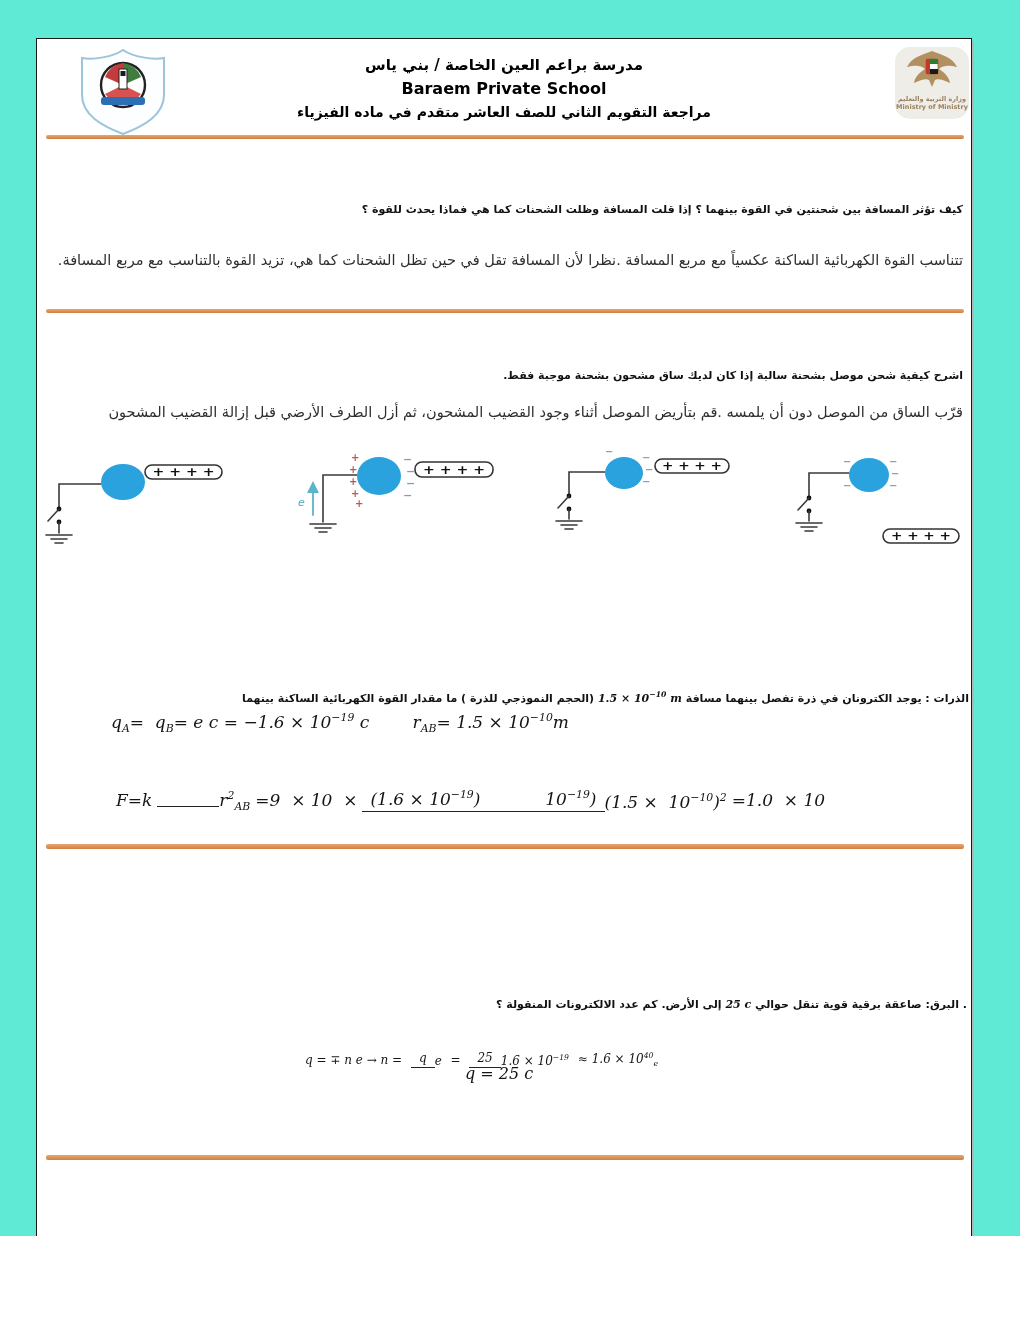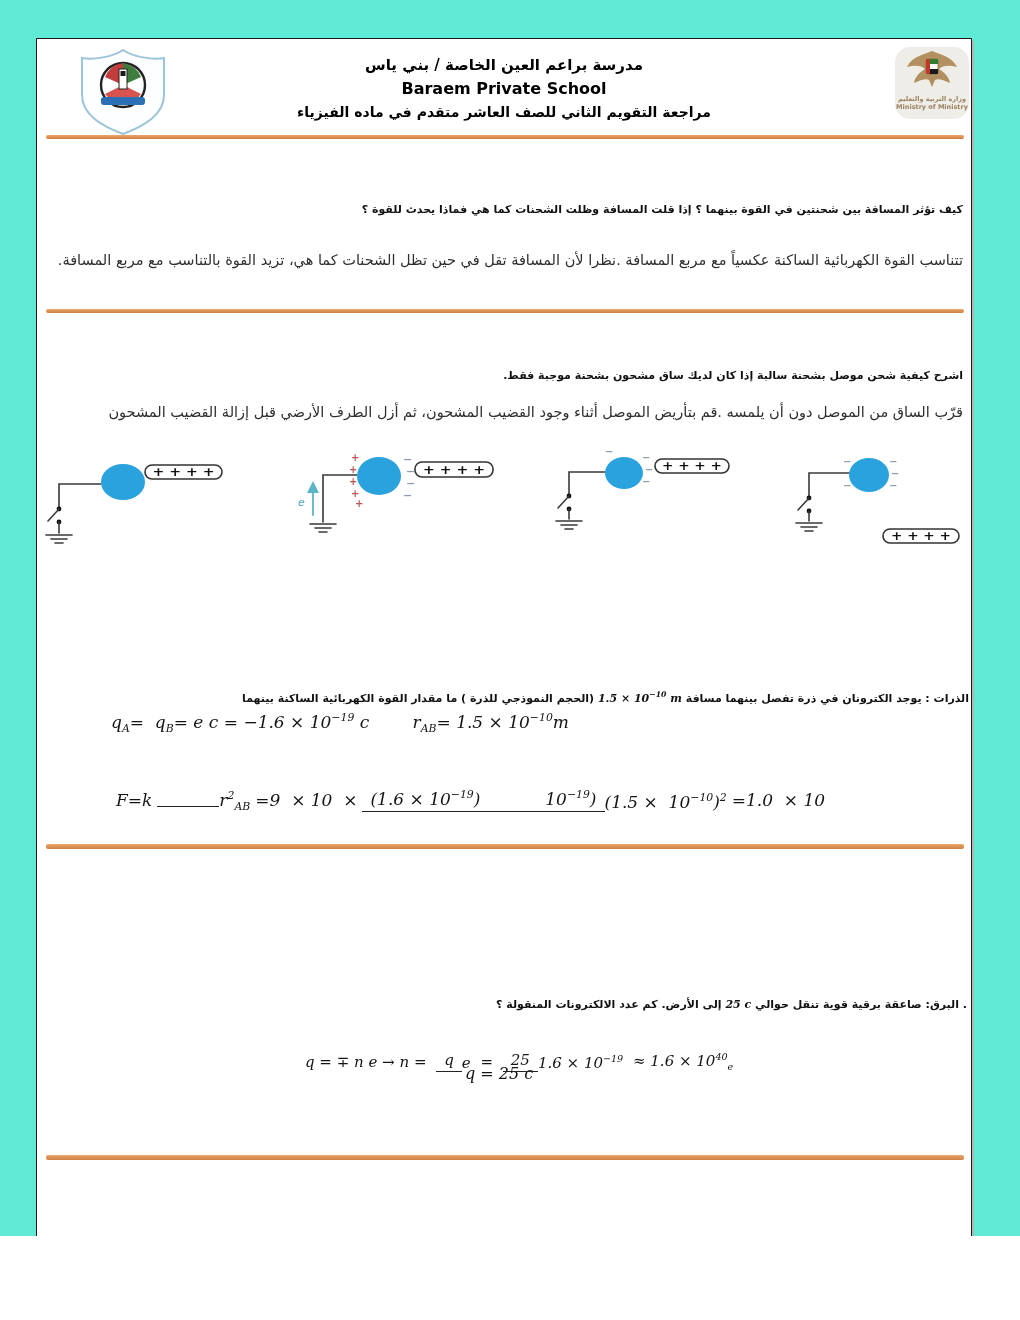--- a/index.html
+++ b/index.html
@@ -206,21 +206,21 @@
     <div class="divider" style="top:805px;height:5px;"></div>
 
     <div class="q" style="top:953px;right:4px;margin-left:16px;">
       <span>. البرق: صاعقة برقية قوية تنقل حوالي </span><span class="q-math"><span>25 c</span></span><span> إلى الأرض. كم عدد الالكترونات المنقولة ؟</span>
     </div>
 
     <div class="mathline" style="top:1025px;left:428px;font-size:16px;">
       <span><span>q = 25 c</span></span>
     </div>
 
-    <div class="mathline" style="top:1012px;left:268px;font-size:15px;">
+    <div class="mathline" style="top:1012px;left:268px;font-size:12px;">
       <span><span>q = ∓ n e → n = </span></span>
       <span class="frac">
         <span class="num"><span>q</span></span>
         <span class="den"><span>e</span></span>
       </span>
       <span><span> = </span></span>
       <span class="frac">
         <span class="num"><span>25</span></span>
         <span class="den"></span>
         <span class="den"><span>1.6 × 10</span><sup>−19</sup></span>

